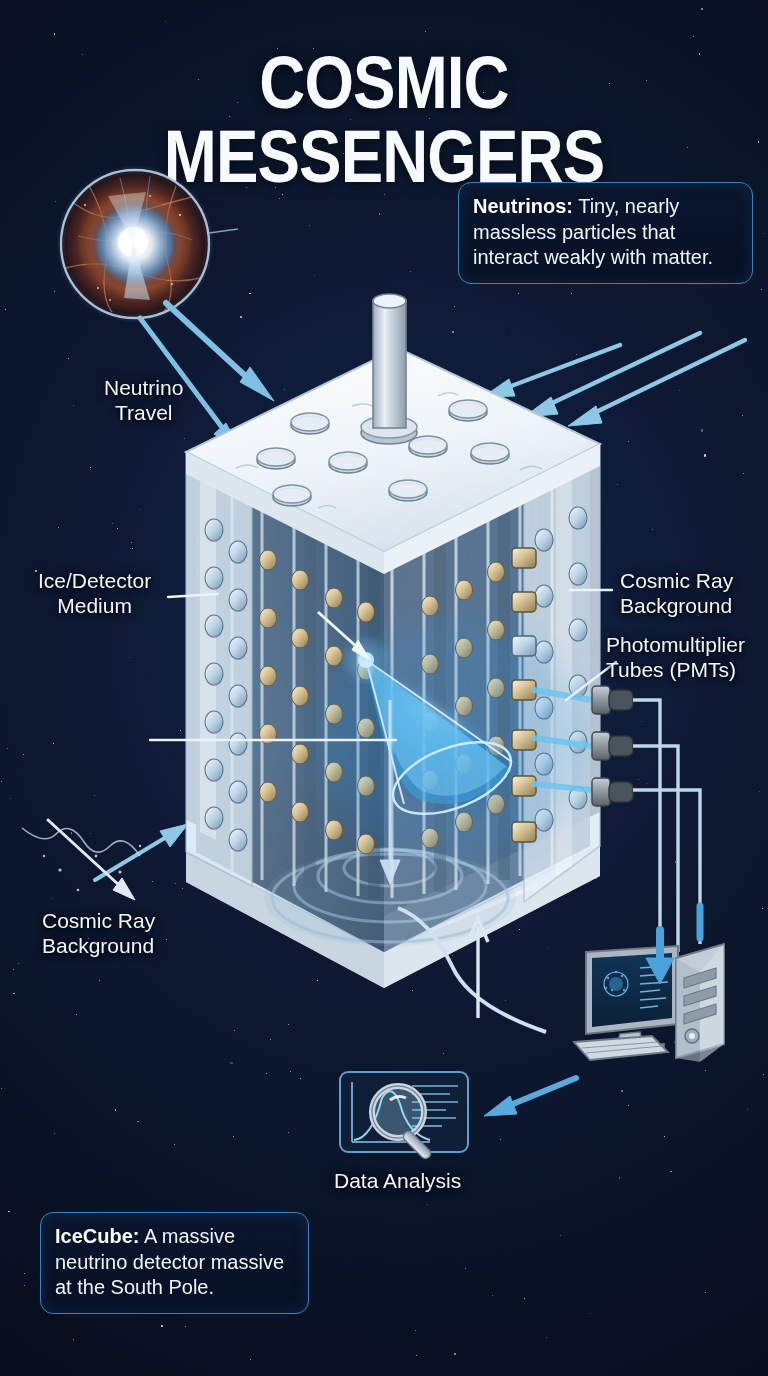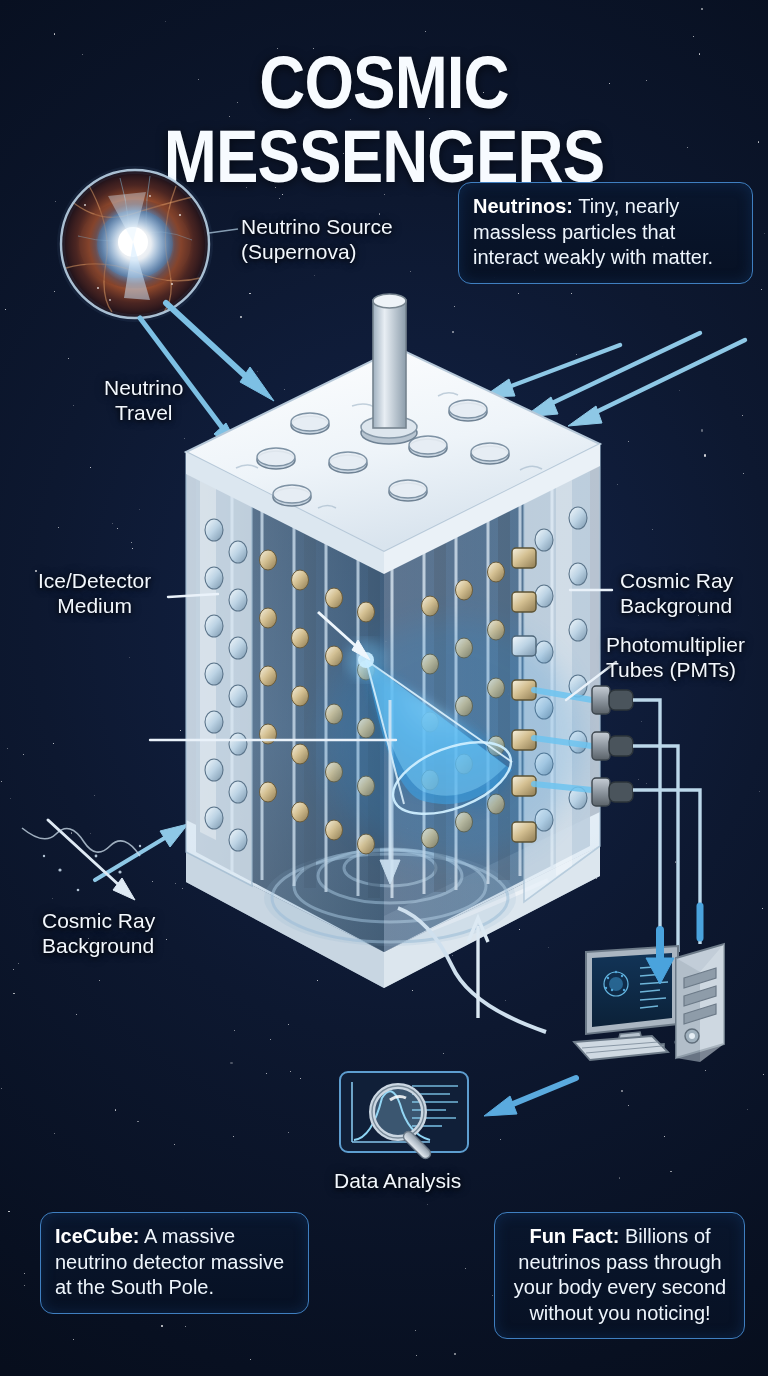--- a/index.html
+++ b/index.html
@@ -773,22 +773,20 @@
     </g>
 
     <g stroke="#eaf2fa" stroke-width="2.4" stroke-linecap="round">
       <line x1="168" y1="597" x2="218" y2="594"></line>
       <line x1="150" y1="740" x2="396" y2="740"></line>
       <line x1="570" y1="590" x2="612" y2="590"></line>
       <line x1="566" y1="700" x2="616" y2="662"></line>
     </g>
   </svg>
 
-  <div class="lbl" style="left:241px;top:214px;">Neutrino Source
-(Supernova)</div>
 
   <div class="lbl" style="left:104px;top:375px;text-align:center;">Neutrino
 Travel</div>
 
   <div class="lbl" style="left:38px;top:568px;text-align:center;">Ice/Detector
 Medium</div>
 
 
   <div class="lbl" style="left:42px;top:908px;">Cosmic Ray
 Background</div>
@@ -804,17 +802,14 @@
 
   <div class="callout" style="left:458px;top:182px;width:266px;">
     <b>Neutrinos:</b><span> Tiny, nearly massless particles that interact weakly with matter.</span>
   </div>
 
 
   <div class="callout" style="left:40px;top:1212px;width:240px;">
     <b>IceCube:</b><span> A massive neutrino detector massive at the South Pole.</span>
   </div>
 
-  <div class="callout" style="left:494px;top:1212px;width:222px;text-align:center;">
-    <b>Fun Fact:</b><span> Billions of neutrinos pass through your body every second without you noticing!</span>
-  </div>
 
 </div>
 
 </body></html>

